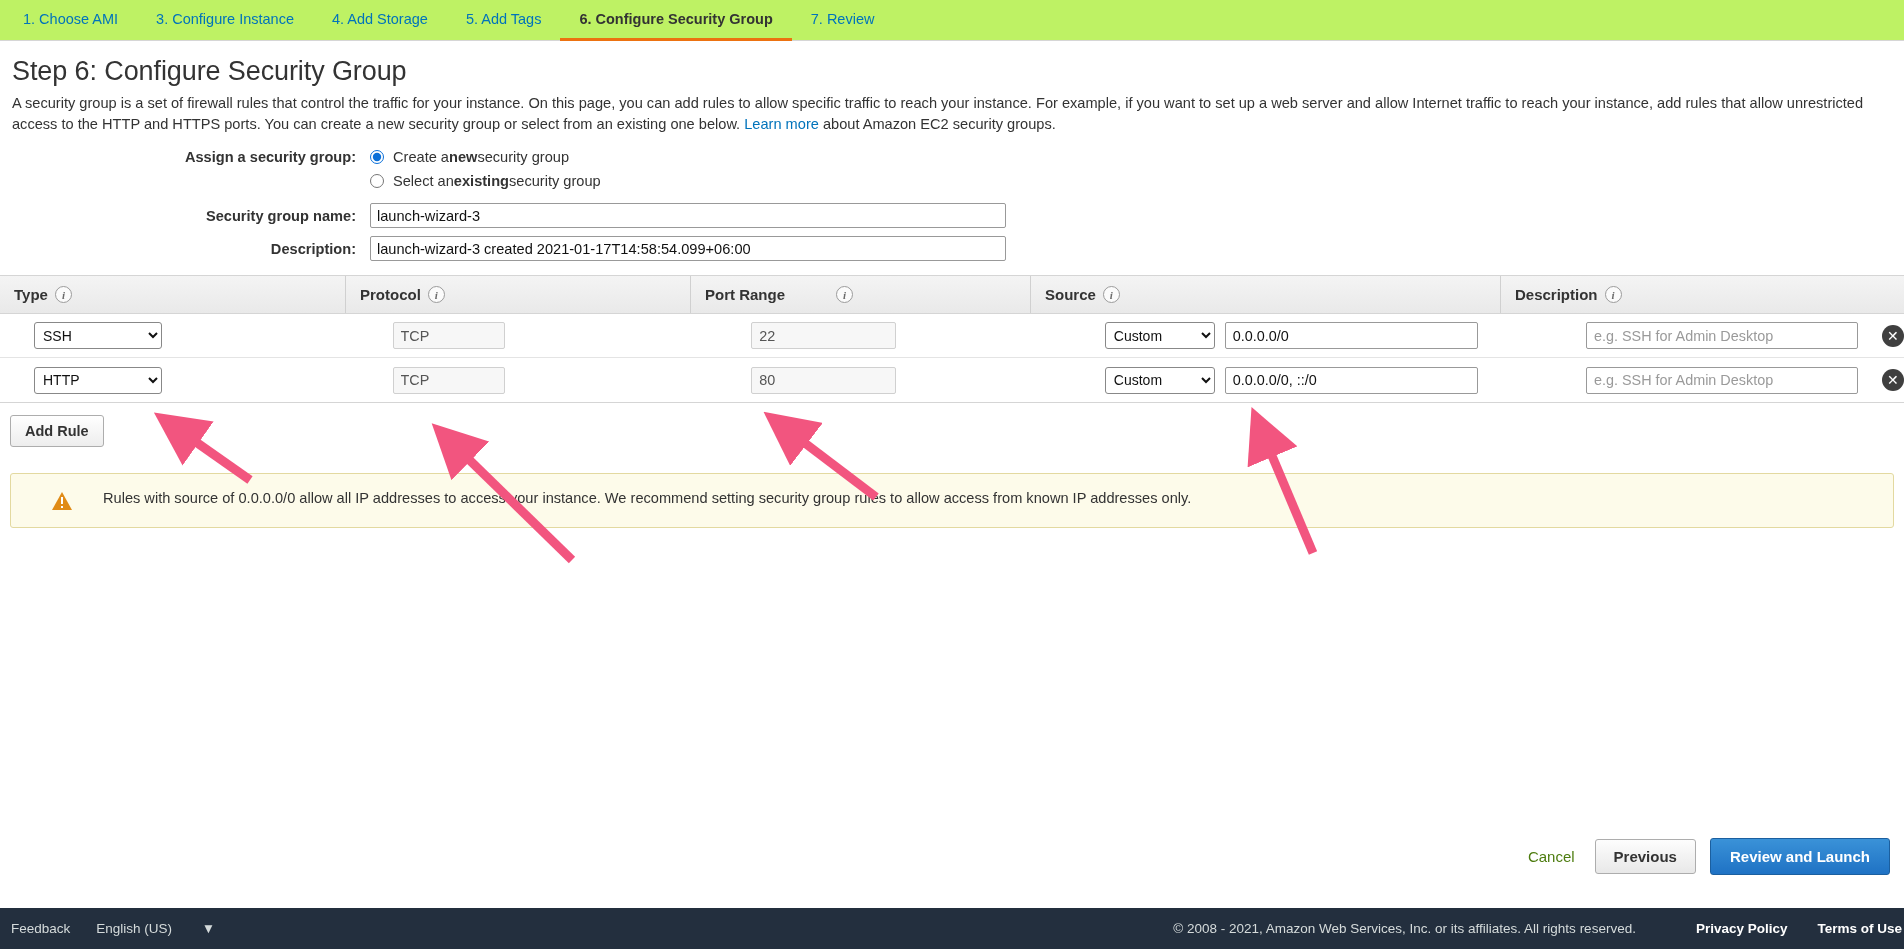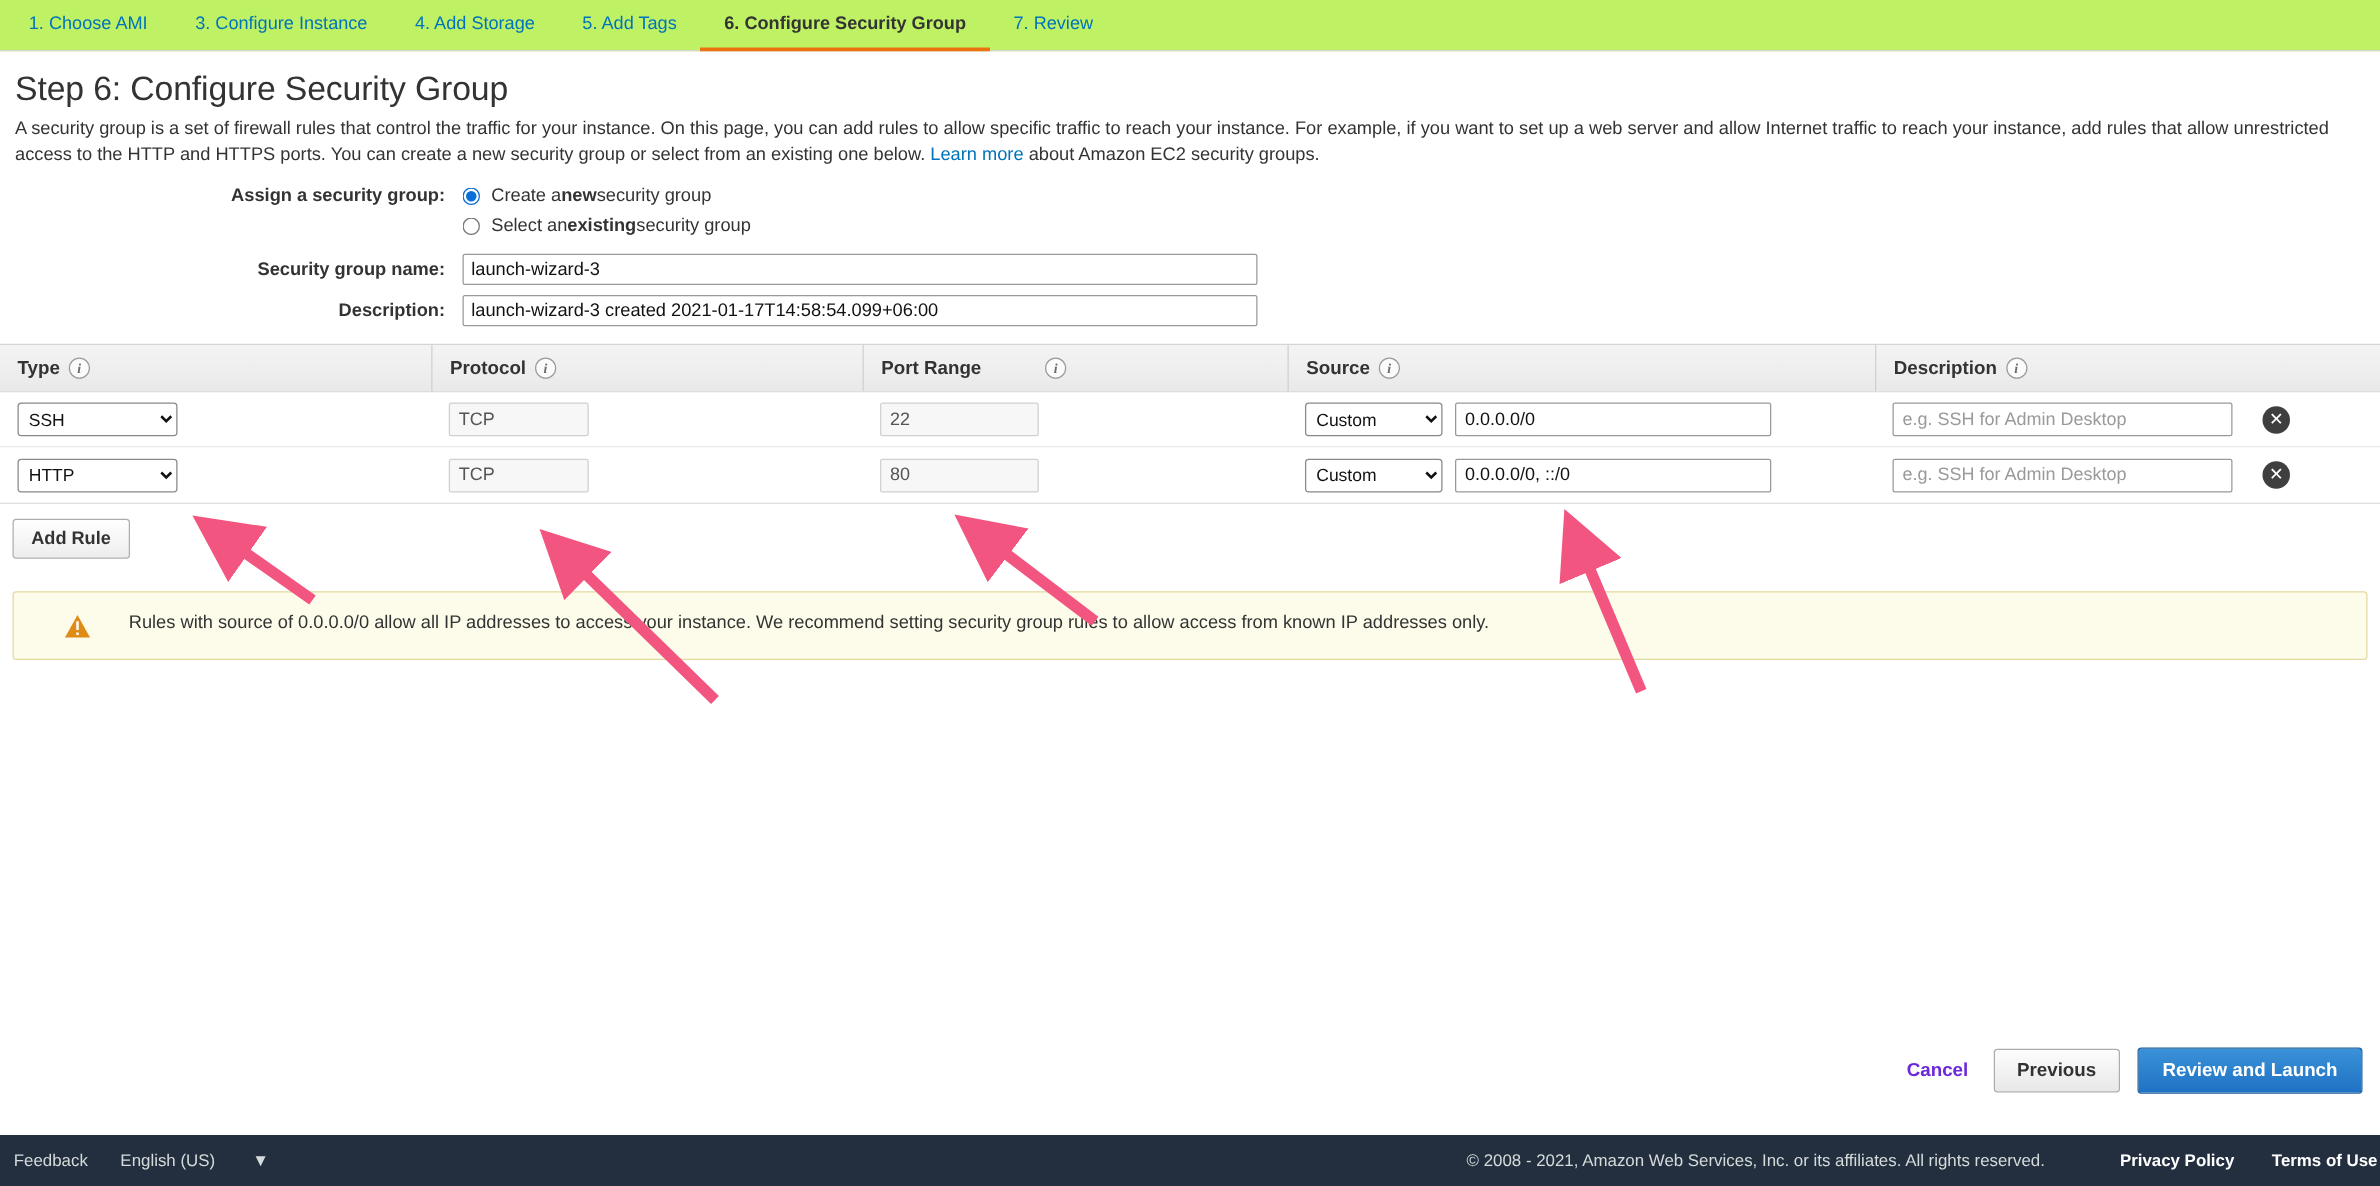--- a/index.html
+++ b/index.html
@@ -144,20 +144,21 @@
     height: 44px;
     border-bottom: 1px solid #e4e4e4;
     background: #fff;
   }
   .rule-row:last-child { border-bottom: none; }
   .rule-row .cell {
     display: flex;
     align-items: center;
     height: 100%;
     padding-left: 14px;
+    margin-left: 20px;
   }
   .c-type   { width: 345px; }
   .c-proto  { width: 345px; }
   .c-port   { width: 340px; gap: 44px; }
   .c-source { width: 470px; }
   .c-desc   { flex: 1; }
 
   select.rule-select {
     height: 27px;
     font-size: 14px;
@@ -175,21 +176,21 @@
     height: 27px;
     font-size: 14.4px;
     font-family: "Liberation Sans", sans-serif;
     border: 1px solid #d0d0d0;
     border-radius: 2px;
     background: #f7f7f7;
     color: #555;
     padding: 2px 7px;
     width: 112px;
   }
-  .readonly-input.port { width: 127px; }
+  .readonly-input.port { width: 145px; }
   .src-input {
     height: 27px;
     width: 253px;
     font-size: 14.4px;
     font-family: "Liberation Sans", sans-serif;
     border: 1px solid #999;
     border-radius: 2px;
     background: #fff;
     color: #111;
     padding: 2px 7px;
@@ -266,23 +267,23 @@
 
   
   .actions {
     position: absolute;
     right: 14px;
     bottom: 74px;
     display: flex;
     align-items: center;
   }
   .link-cancel {
-    color: #6d28d9;
+    color: #4d7c0f;
     font-size: 15px;
-    font-weight: bold;
+    font-weight: normal;
     margin-right: 20px;
     cursor: pointer;
     text-decoration: none;
   }
   .btn-prev {
     padding: 8px 18px;
     font-size: 15px;
     font-weight: bold;
     color: #333;
     background: linear-gradient(to bottom,#fdfdfd,#e8e8e8);

